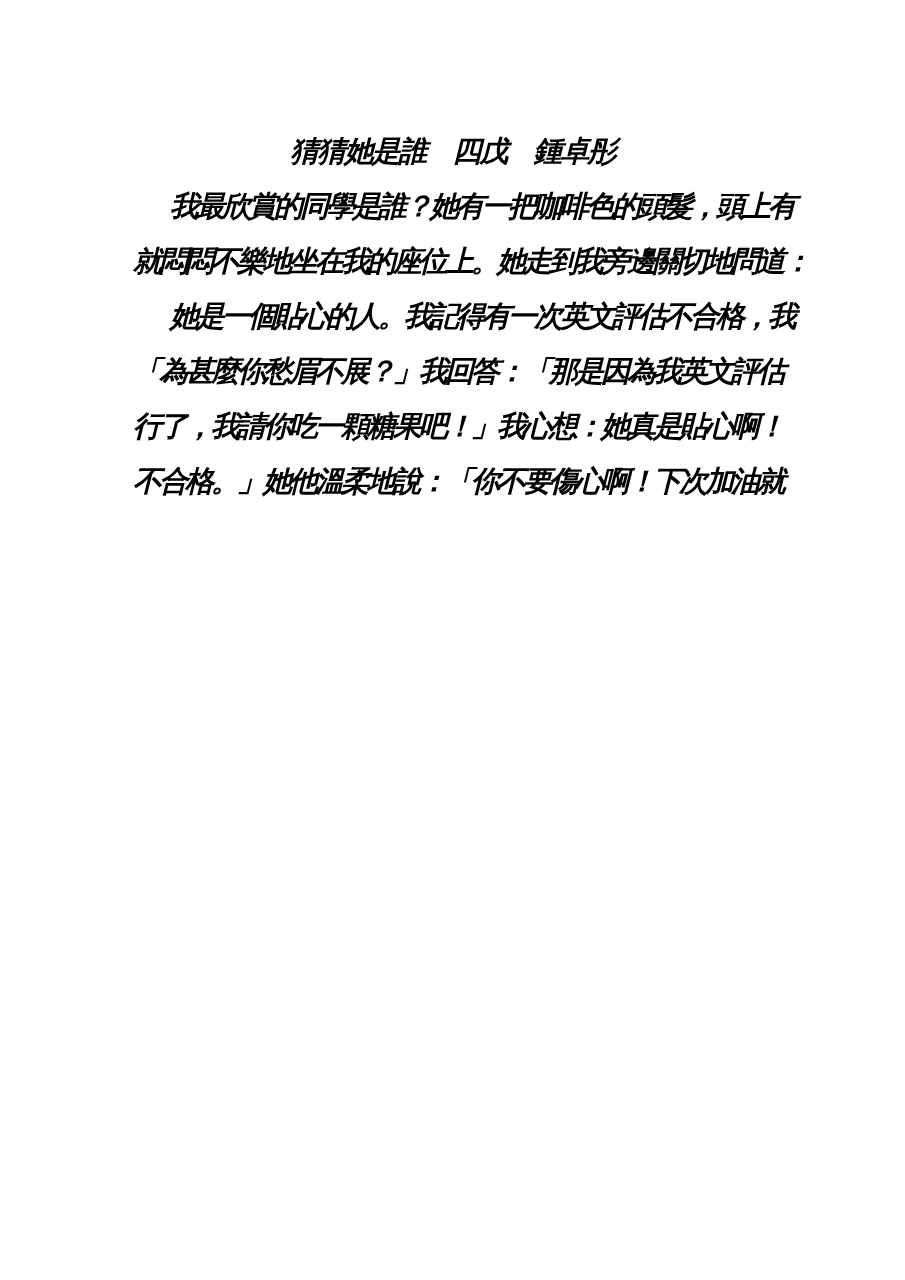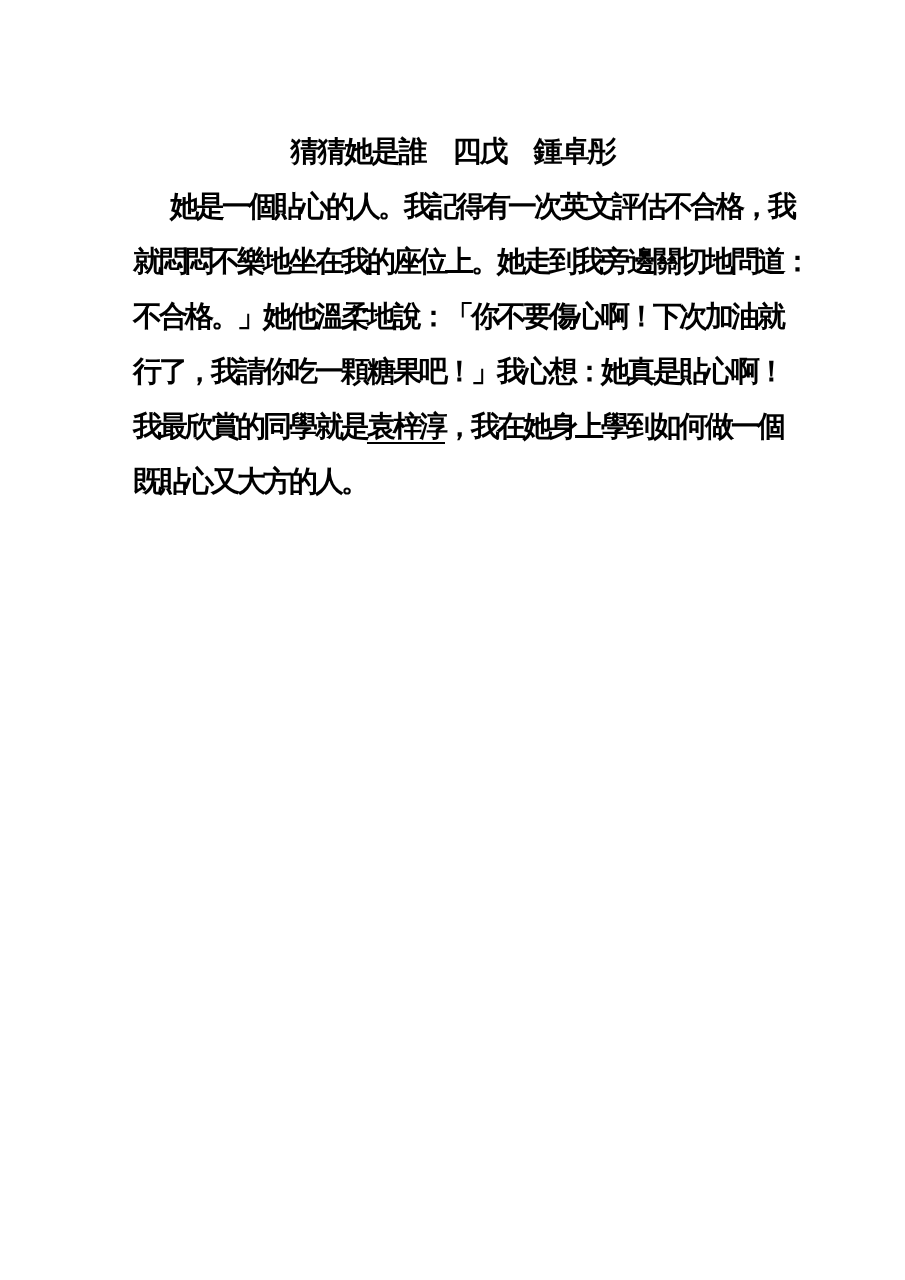--- a/index.html
+++ b/index.html
@@ -12,20 +12,21 @@
     background: #ffffff;
     overflow: hidden;
     font-family: "Liberation Sans", sans-serif;
   }
   .page {
     position: relative;
     width: 905px;
     height: 1112px;
     background: #ffffff;
     color: #000000;
+    font-style: italic;
   }
   .content {
     padding-top: 124px;
   }
   .line {
     font-size: 29px;
     font-weight: 700;
     line-height: 55px;
     height: 55px;
     letter-spacing: -3px;
@@ -53,30 +54,28 @@
 <body>
 
 <div class="page">
   <div class="content">
 
     <div class="line title-line">猜猜她是誰　四戊　鍾卓彤</div>
 
     <div class="body-block">
 
       <div>
+        <div class="line indented">我最欣賞的同學是誰？她有一把咖啡色的頭髮，頭上有</div>
       </div>
 
       <div>
+        <div class="line">就悶悶不樂地坐在我的座位上。她走到我旁邊關切地問道：</div>
         <div class="line indented">她是一個貼心的人。我記得有一次英文評估不合格，我</div>
-        <div class="line">就悶悶不樂地坐在我的座位上。她走到我旁邊關切地問道：</div>
+        <div class="line">「為甚麼你愁眉不展？」我回答：「那是因為我英文評估</div>
+        <div class="line">行了，我請你吃一顆糖果吧！」我心想：她真是貼心啊！</div>
         <div class="line">不合格。」她他溫柔地說：「你不要傷心啊！下次加油就</div>
-        <div class="line">行了，我請你吃一顆糖果吧！」我心想：她真是貼心啊！</div>
       </div>
 
 
-      <div>
-        <div class="line"><span>我最欣賞的同學就是</span><span class="uname">袁梓淳</span><span>，我在她身上學到如何做一個</span></div>
-        <div class="line">既貼心又大方的人。</div>
-      </div>
 
     </div>
   </div>
 </div>
 
 </body></html>

